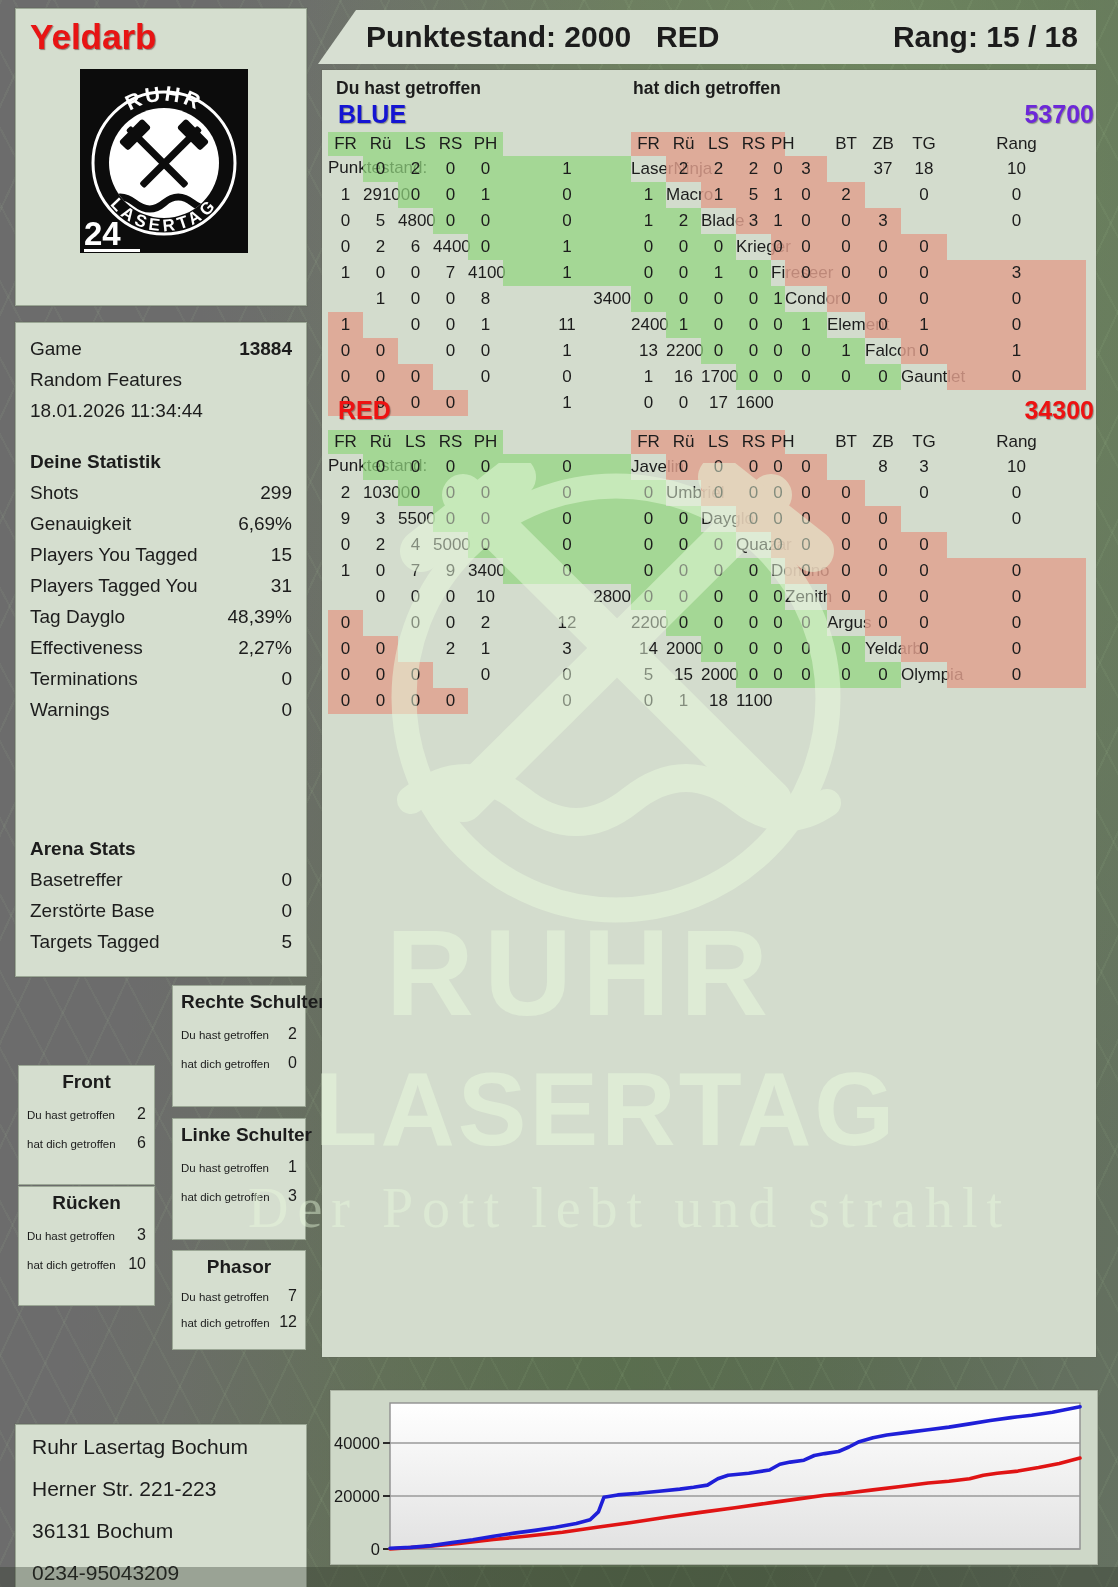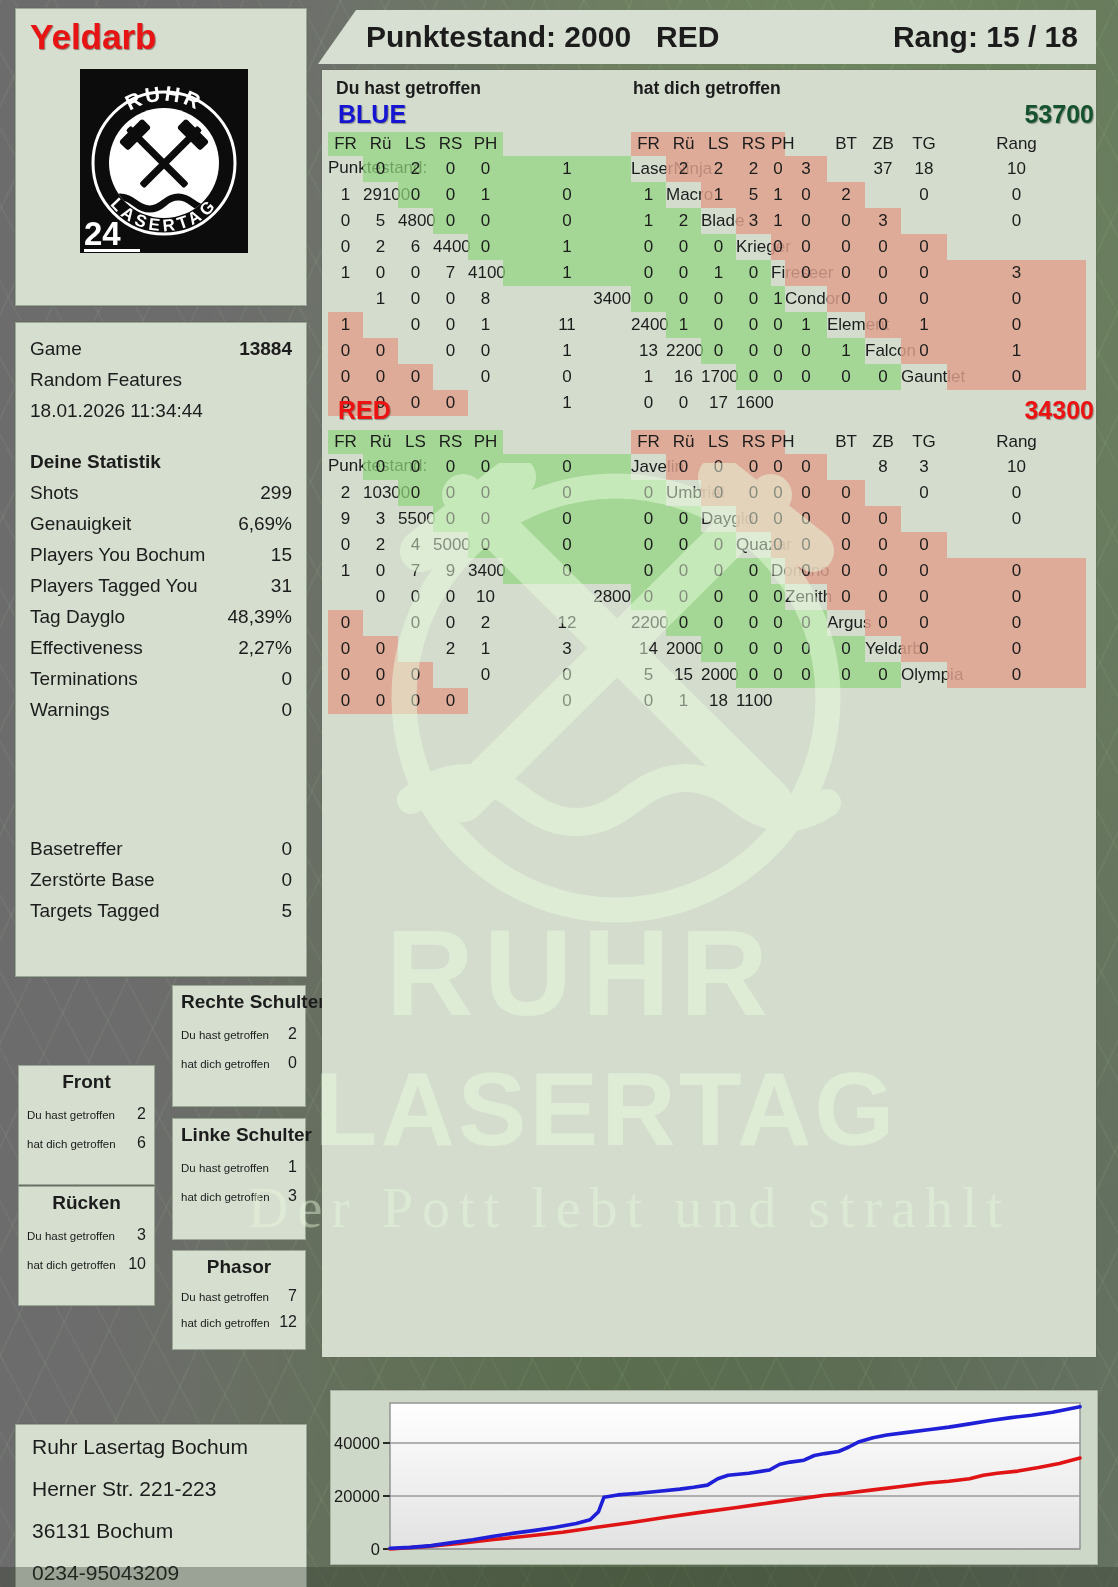--- a/index.html
+++ b/index.html
@@ -138,21 +138,21 @@
     <div class="s-title">Deine Statistik</div>
     <div class="s-row">
         <span>Shots</span>
         <span>299</span>
       </div>
     <div class="s-row">
         <span>Genauigkeit</span>
         <span>6,69%</span>
       </div>
     <div class="s-row">
-        <span>Players You Bochum</span>
+        <span>Players You Tagged</span>
         <span>15</span>
       </div>
     <div class="s-row">
         <span>Players Tagged You</span>
         <span>31</span>
       </div>
     <div class="s-row">
         <span>Tag Dayglo</span>
         <span>48,39%</span>
       </div>
@@ -162,20 +162,21 @@
       </div>
     <div class="s-row">
         <span>Terminations</span>
         <span>0</span>
       </div>
     <div class="s-row">
         <span>Warnings</span>
         <span>0</span>
       </div>
     <div class="s-gap-big"></div>
+    <div class="s-title">Arena Stats</div>
     <div class="s-row">
         <span>Basetreffer</span>
         <span>0</span>
       </div>
     <div class="s-row">
         <span>Zerstörte Base</span>
         <span>0</span>
       </div>
     <div class="s-row">
         <span>Targets Tagged</span>
@@ -238,21 +239,21 @@
         <span class="z-val">12</span>
       </div>
   </div>
 
   <div class="panel" id="main-panel" style="border:none;">
     <span class="top-label" id="lab-you">Du hast getroffen</span>
     <span class="top-label" id="lab-them">hat dich getroffen</span>
 
     <div class="team-bar" id="bar-0">
       <span class="tname" style="color: rgb(21, 21, 210);">BLUE</span>
-      <span class="ttotal" style="color: #14532d;">53700</span>
+      <span class="ttotal" style="color: #6d28d9;">53700</span>
     </div>
     <div class="score-grid" id="grid-0">
         <div class="g hd">FR</div>
         <div class="g hd">Rü</div>
         <div class="g hd">LS</div>
         <div class="g hd">RS</div>
         <div class="g hd">PH</div>
         <div class="hd"></div>
         <div class="r hd">FR</div>
         <div class="r hd">Rü</div>

